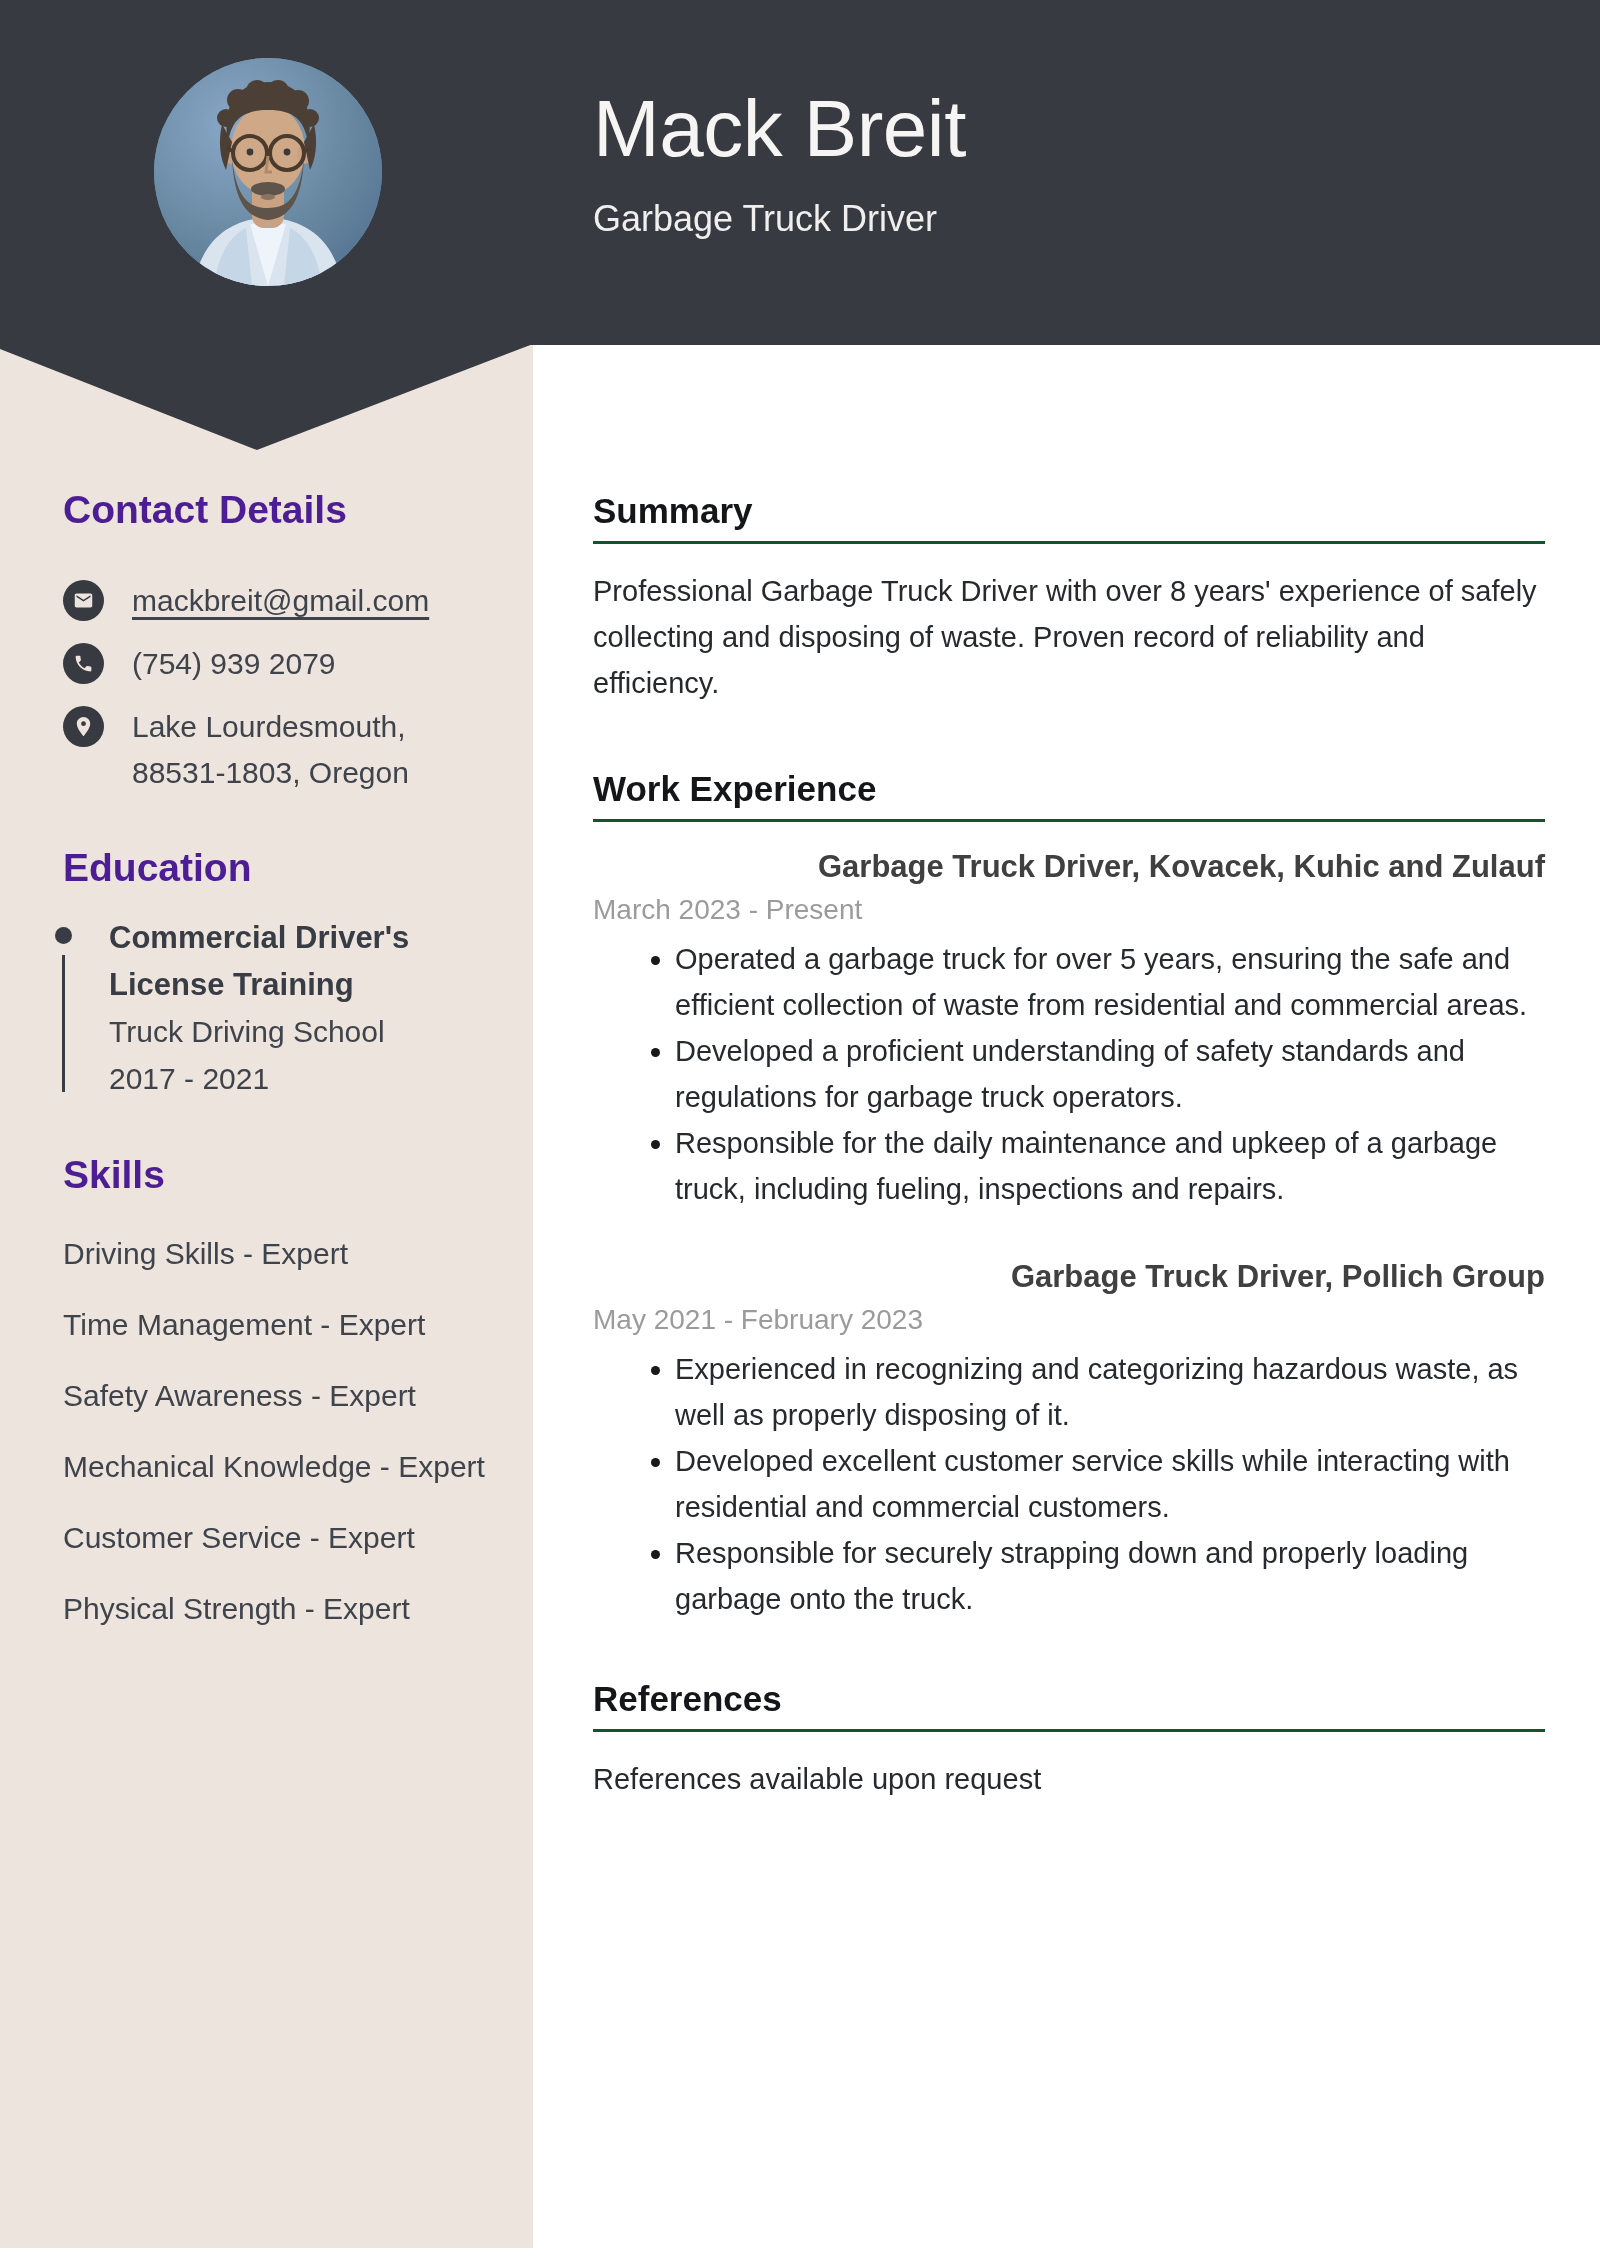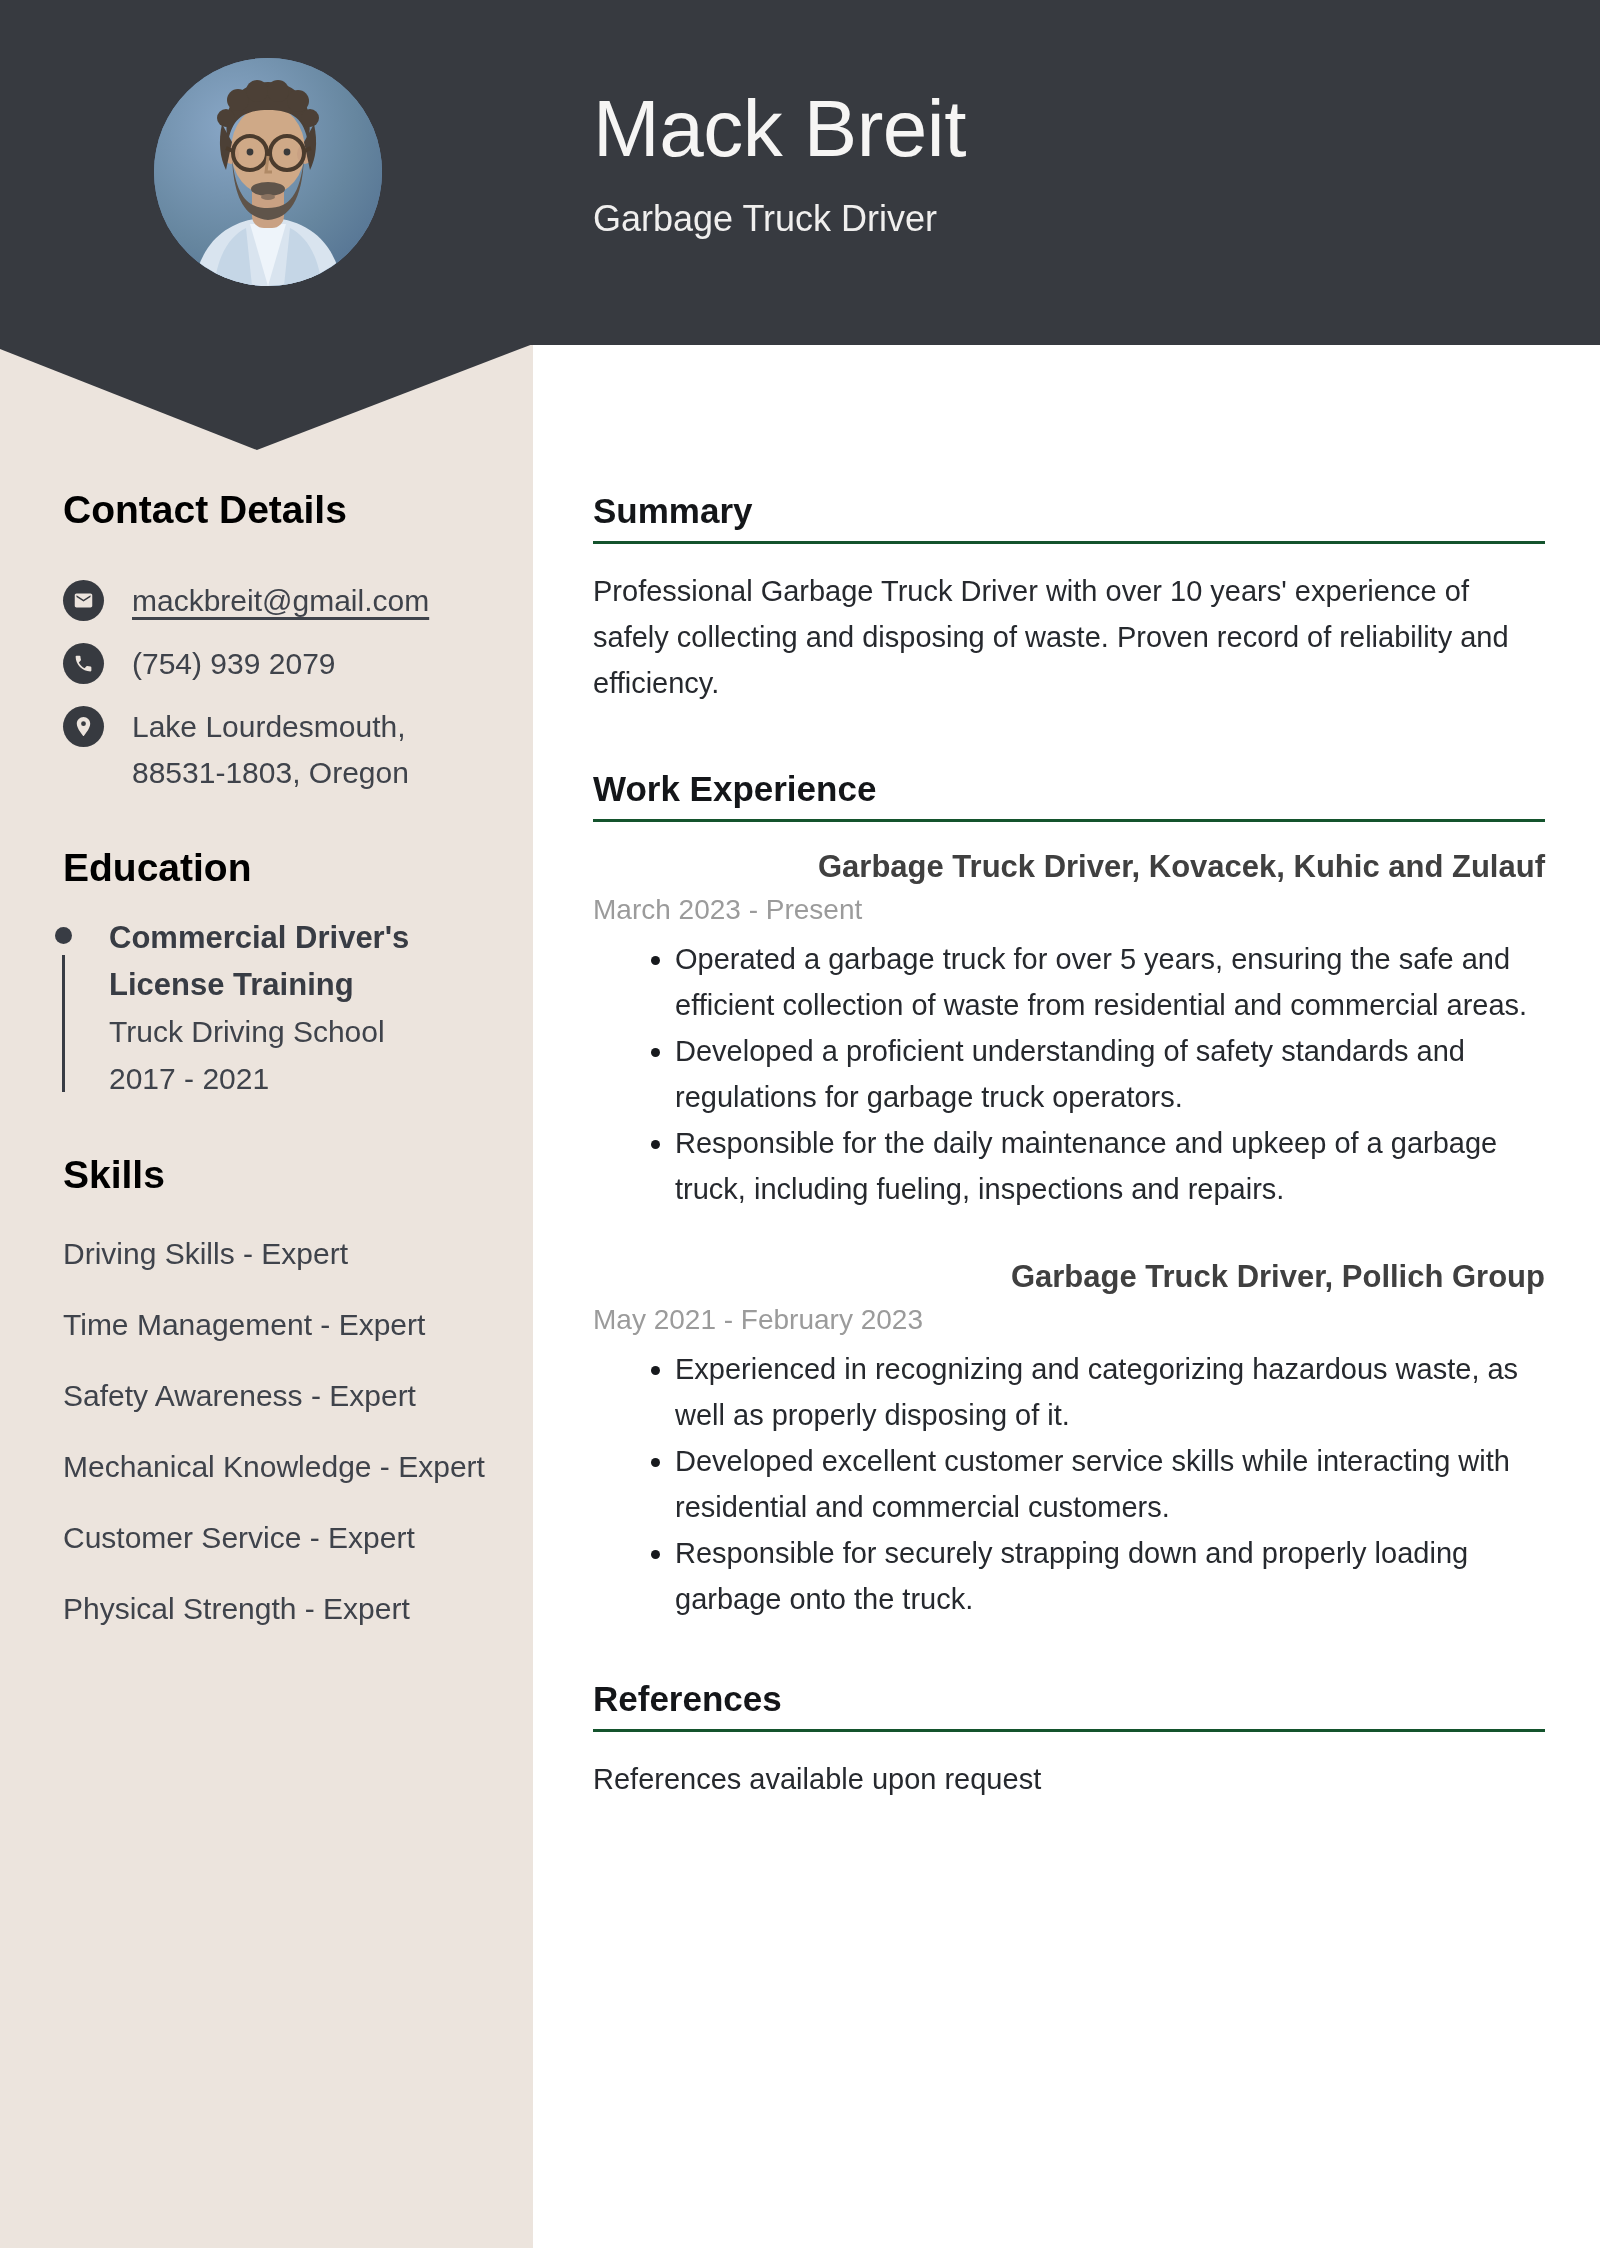--- a/index.html
+++ b/index.html
@@ -15,21 +15,21 @@
 
   
   .avatar { position:absolute; left:154px; top:58px; width:228px; height:228px; border-radius:50%;
             overflow:hidden; background:#6e8db3; }
   .avatar svg { display:block; width:100%; height:100%; }
   .header-text { position:absolute; left:593px; top:84px; }
   .name { font-size:80px; font-weight:400; line-height:1.12; color:#f6f5f4; letter-spacing:-0.5px; }
   .role { font-size:36px; font-weight:400; color:#f0efee; margin-top:24px; }
 
   
-  .sidebar-heading { font-size:39px; font-weight:700; color:#000000; line-height:1.2; }
+  .sidebar-heading { font-size:39px; font-weight:700; color:#4c1d95; line-height:1.2; }
   .contact-section { position:absolute; left:63px; top:487px; width:430px; }
   .contact-rows { margin-top:44px; }
   .contact-row { display:flex; gap:28px; margin-bottom:17px; align-items:flex-start; }
   .icon-circle { width:41px; height:41px; border-radius:50%; background:#373a40; flex:none;
                  display:flex; align-items:center; justify-content:center; margin-top:2px; }
   .contact-text { font-size:30px; line-height:46px; color:#3f434b; }
   .contact-text a { color:#3f434b; text-decoration:underline; text-underline-offset:6px; }
 
   .education-section { position:absolute; left:55px; top:845px; width:440px; }
   .edu-entry { display:flex; margin-top:22px; gap:37px; }
@@ -178,21 +178,21 @@
       <li>Mechanical Knowledge - Expert</li>
       <li>Customer Service - Expert</li>
       <li>Physical Strength - Expert</li>
     </ul>
   </div>
 
   <div class="main-col">
 
     <section class="summary-section">
       <h2 class="main-heading">Summary</h2>
-      <p class="body-text">Professional Garbage Truck Driver with over 10 years' experience of safely collecting and disposing of waste. Proven record of reliability and efficiency.</p>
+      <p class="body-text">Professional Garbage Truck Driver with over 8 years' experience of safely collecting and disposing of waste. Proven record of reliability and efficiency.</p>
     </section>
 
     <section class="work-section">
       <h2 class="main-heading">Work Experience</h2>
 
       <div class="job">
         <div class="job-title">Garbage Truck Driver, Kovacek, Kuhic and Zulauf</div>
         <div class="job-dates">March 2023 - Present</div>
         <ul class="job-bullets">
           <li>Operated a garbage truck for over 5 years, ensuring the safe and efficient collection of waste from residential and commercial areas.</li>

